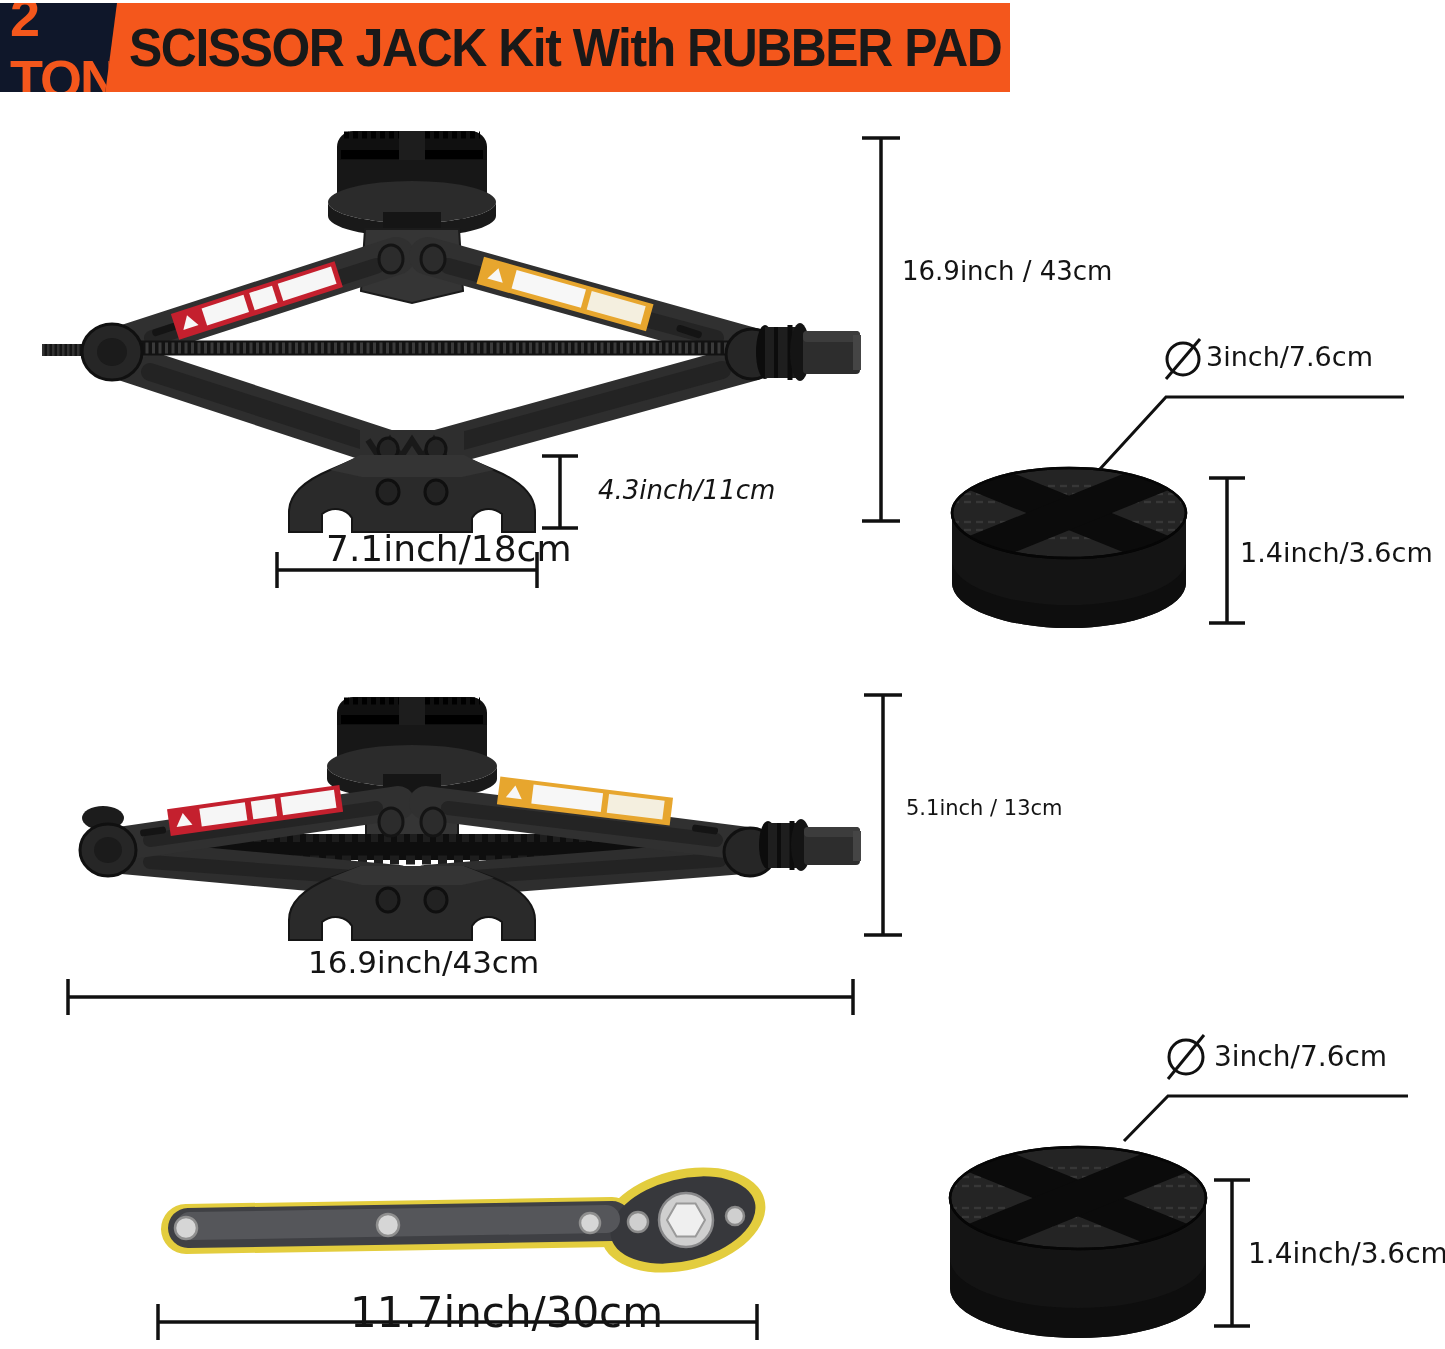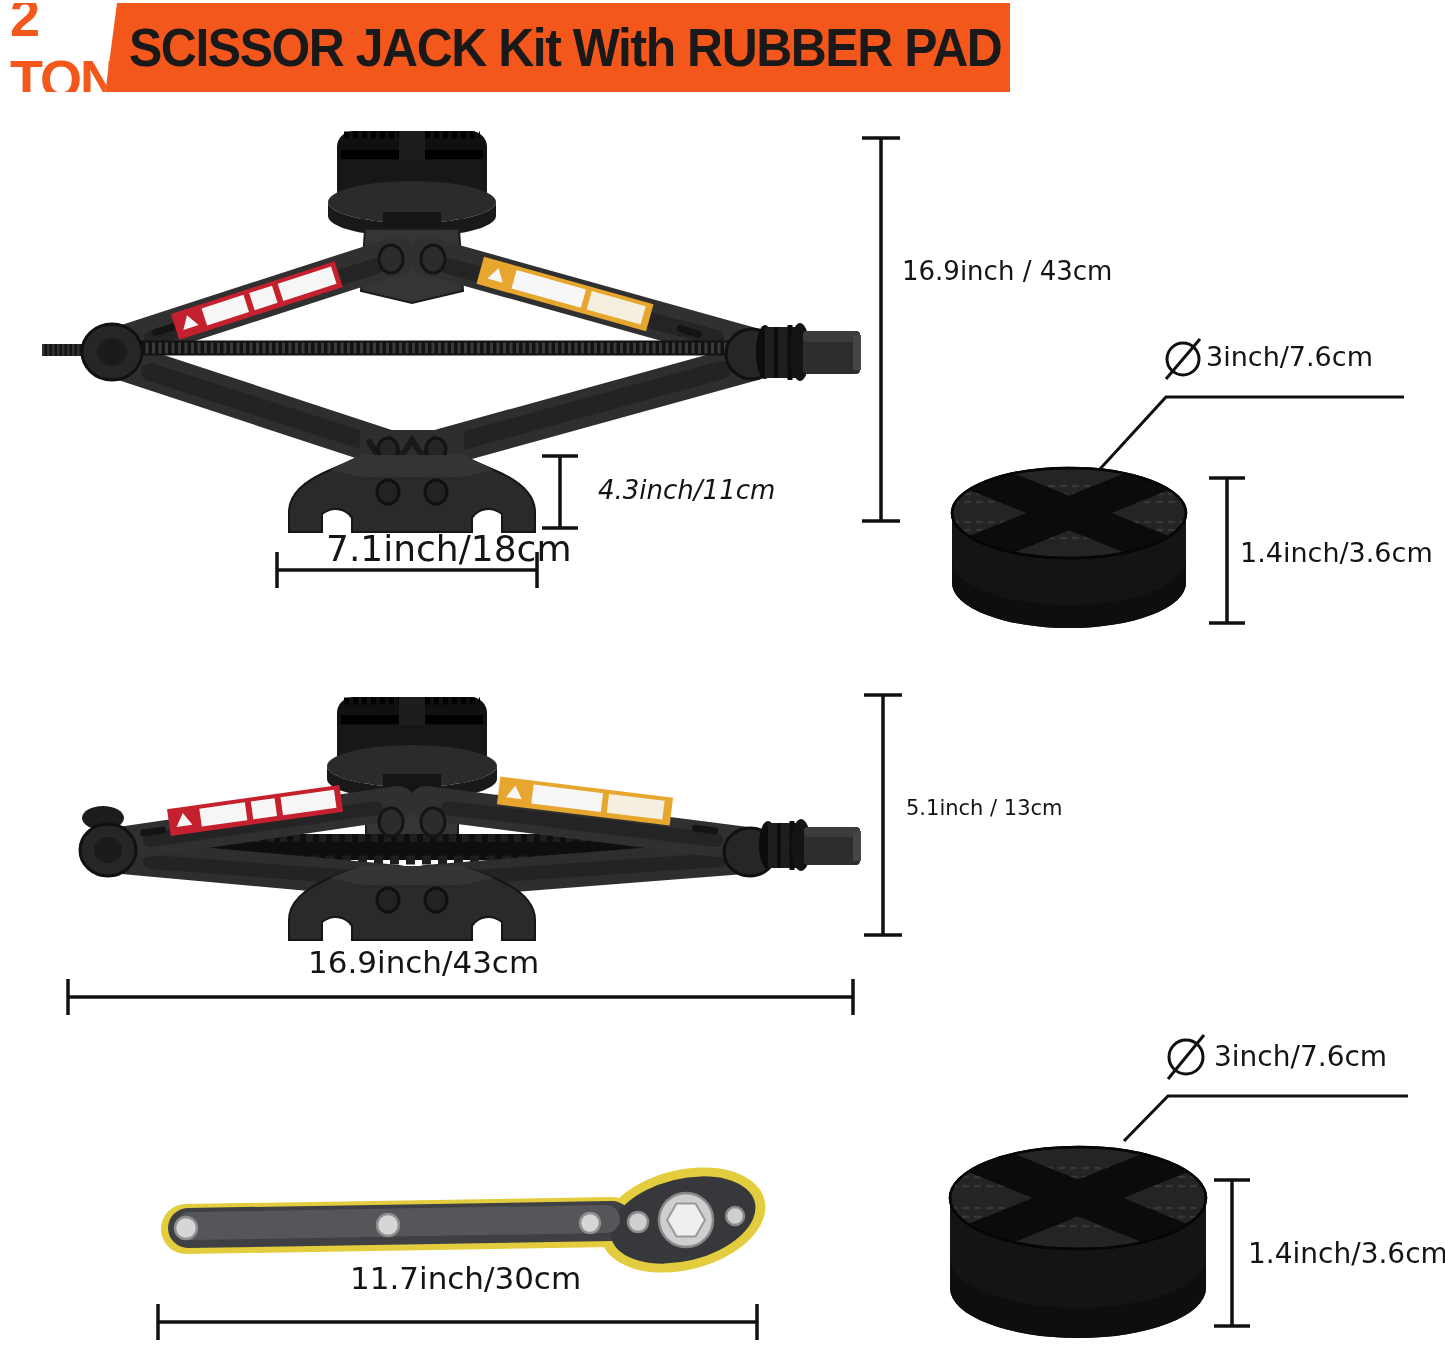--- a/index.html
+++ b/index.html
@@ -7,21 +7,21 @@
     position:relative; width:1445px; height:1349px;
     background:#ffffff; overflow:hidden;
     font-family:"Liberation Sans", sans-serif;
   }
   
   .banner {
     position:absolute; left:0; top:3px; width:1010px; height:89px;
     background:#f4571c; display:flex; align-items:center;
   }
   .badge {
-    width:166px; height:100%; background:#ffffff;
+    width:166px; height:100%; background:#0f172a;
     clip-path:polygon(0 0, 100% 0, 90% 100%, 0 100%);
     display:flex; align-items:center; justify-content:flex-end;
     padding-left:10px; box-sizing:border-box;
     color:#f4571c; font-weight:700; font-size:54px; letter-spacing:-2px;
   }
   .banner-title {
     color:#191919; font-weight:700; font-size:53px; letter-spacing:-1.5px;
     margin-left:12px; white-space:nowrap;
     transform:scaleX(0.94); transform-origin:left center;
   }
@@ -32,21 +32,21 @@
     position:absolute; color:#141414; white-space:nowrap;
     font-family:"DejaVu Sans","Liberation Sans",sans-serif;
   }
   .lb-ext-height   { left:902px;  top:256px;  font-size:26px; }
   .lb-base-height  { left:598px;  top:475px;  font-size:26px;font-style:italic; }
   .lb-base-width   { left:326px;  top:528px;  font-size:36px; }
   .lb-pad1-dia     { left:1206px; top:341px;  font-size:27px; }
   .lb-pad1-height  { left:1240px; top:537px;  font-size:27px; }
   .lb-comp-height  { left:906px;  top:796px;  font-size:21px; }
   .lb-comp-width   { left:308px;  top:944px;  font-size:31px; }
-  .lb-wrench-len   { left:350px;  top:1260px; font-size:31px; }
+  .lb-wrench-len   { left:350px;  top:1288px; font-size:42px; }
   .lb-pad2-dia     { left:1214px; top:1040px; font-size:28px; }
   .lb-pad2-height  { left:1248px; top:1237px; font-size:28px; }
 </style>
 </head>
 <body>
 
 <div class="stage">
 
   <div class="banner">
     <div class="badge">

